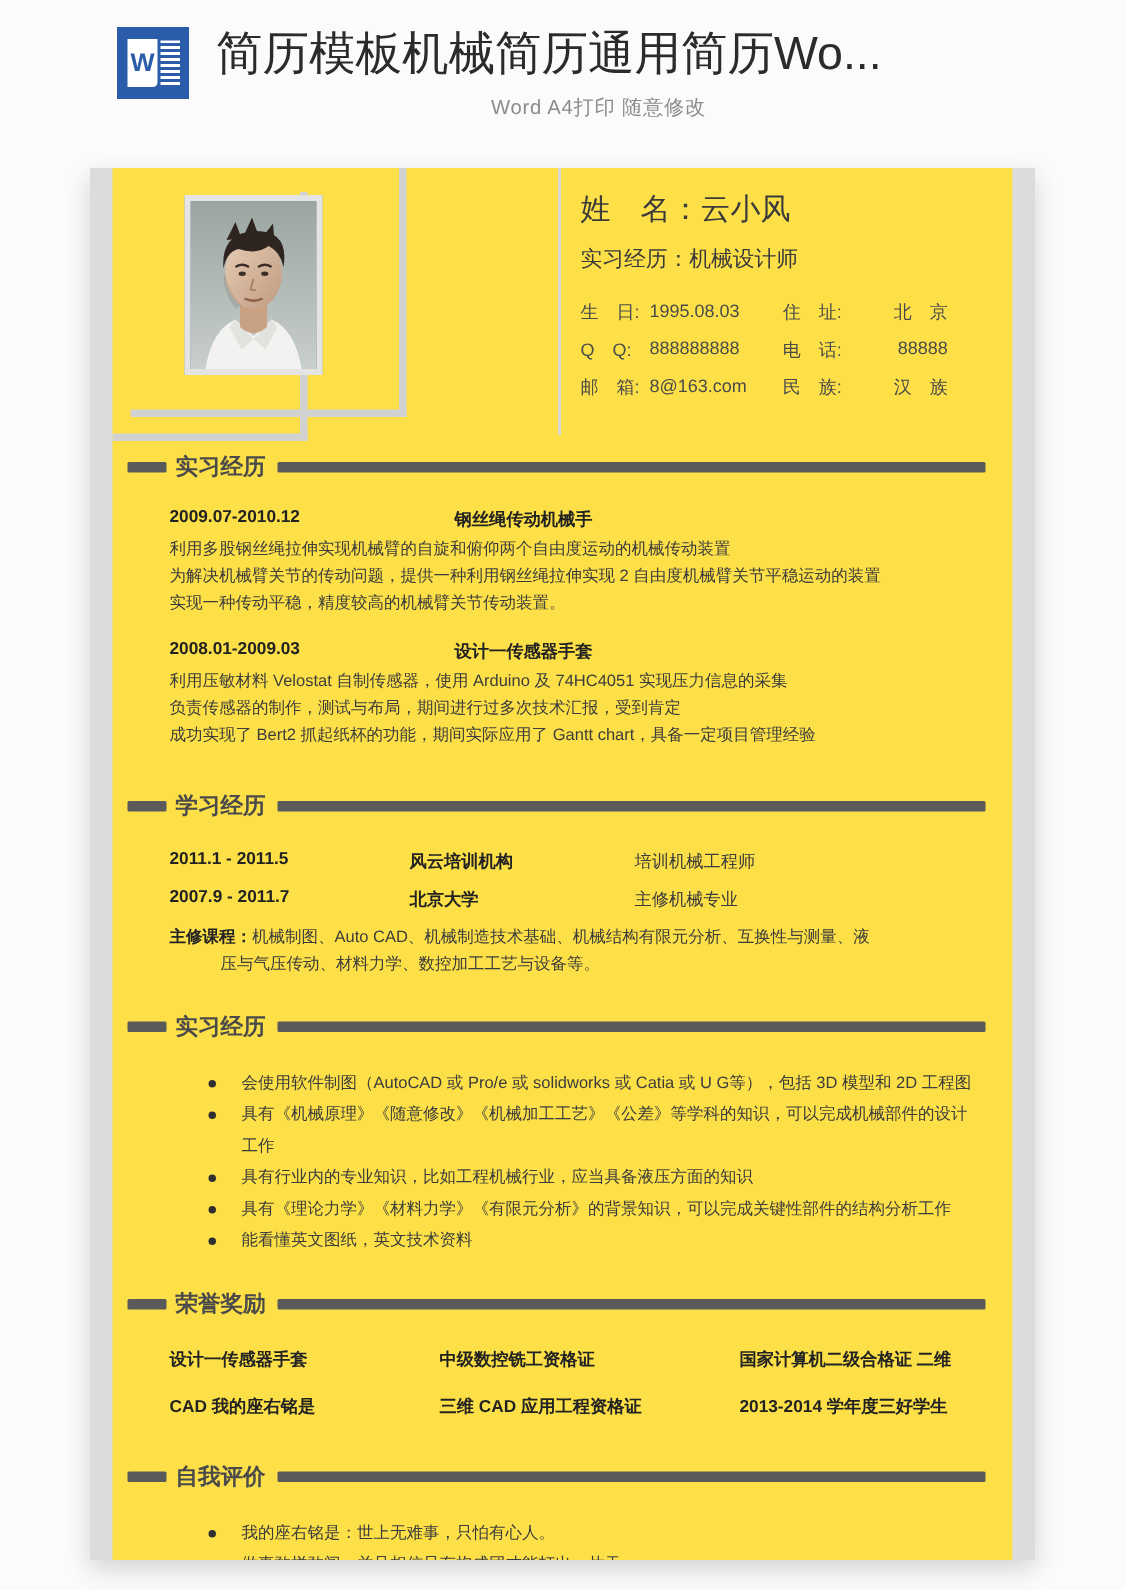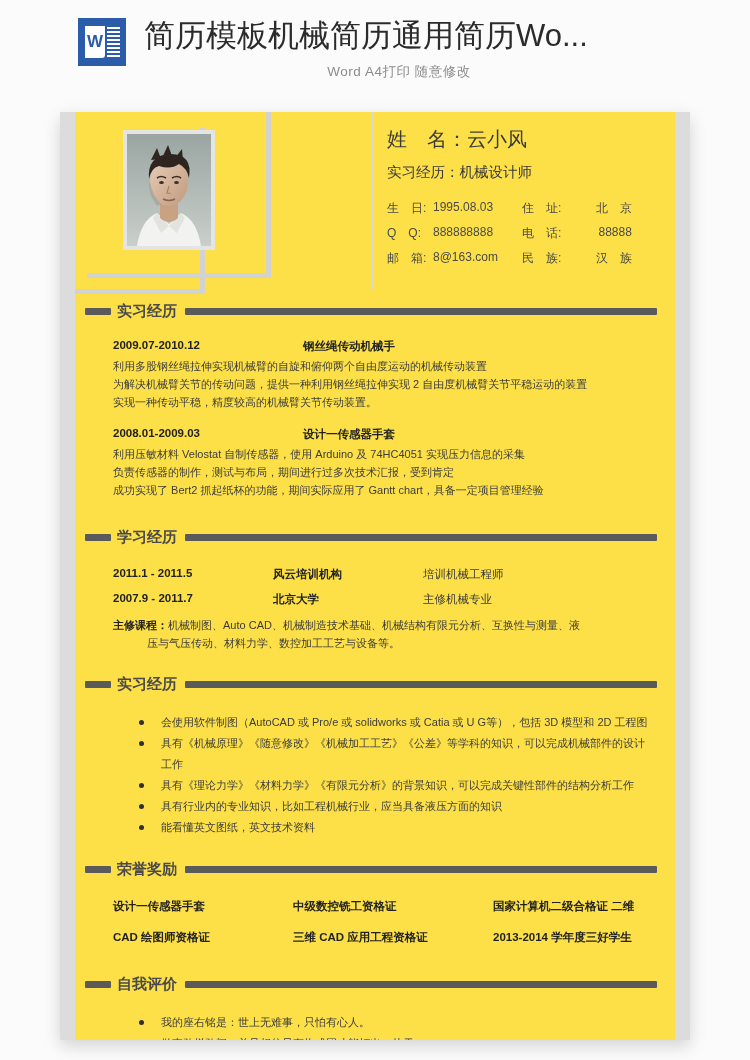--- a/index.html
+++ b/index.html
@@ -446,22 +446,22 @@
     <div class="sec-head">
       <div class="sec-dash"></div>
       <div class="sec-title">实习经历</div>
       <div class="sec-bar"></div>
     </div>
     <div class="spacer-18"></div>
     <div class="sec-body">
       <ul class="bullets">
         <li>会使用软件制图（AutoCAD 或 Pro/e 或 solidworks 或 Catia 或 U G等），包括 3D 模型和 2D 工程图</li>
         <li>具有《机械原理》《随意修改》《机械加工工艺》《公差》等学科的知识，可以完成机械部件的设计工作</li>
+        <li>具有行业内的专业知识，比如工程机械行业，应当具备液压方面的知识</li>
         <li>具有《理论力学》《材料力学》《有限元分析》的背景知识，可以完成关键性部件的结构分析工作</li>
-        <li>具有行业内的专业知识，比如工程机械行业，应当具备液压方面的知识</li>
         <li>能看懂英文图纸，英文技术资料</li>
       </ul>
     </div>
   </div>
 
   <div class="spacer-22"></div>
 
   <div class="section">
     <div class="sec-head">
       <div class="sec-dash"></div>
@@ -469,21 +469,21 @@
       <div class="sec-bar"></div>
     </div>
     <div class="spacer-20"></div>
     <div class="sec-body">
       <div class="honors-row">
         <div class="hc1">设计一传感器手套</div>
         <div class="hc2">中级数控铣工资格证</div>
         <div class="hc3">国家计算机二级合格证 二维</div>
       </div>
       <div class="honors-row">
-        <div class="hc1">CAD 绘图师资格证</div>
+        <div class="hc1">CAD 我的座右铭是</div>
         <div class="hc2">三维 CAD 应用工程资格证</div>
         <div class="hc3">2013-2014 学年度三好学生</div>
       </div>
     </div>
   </div>
 
   <div class="spacer-14"></div>
 
   <div class="section">
     <div class="sec-head">

